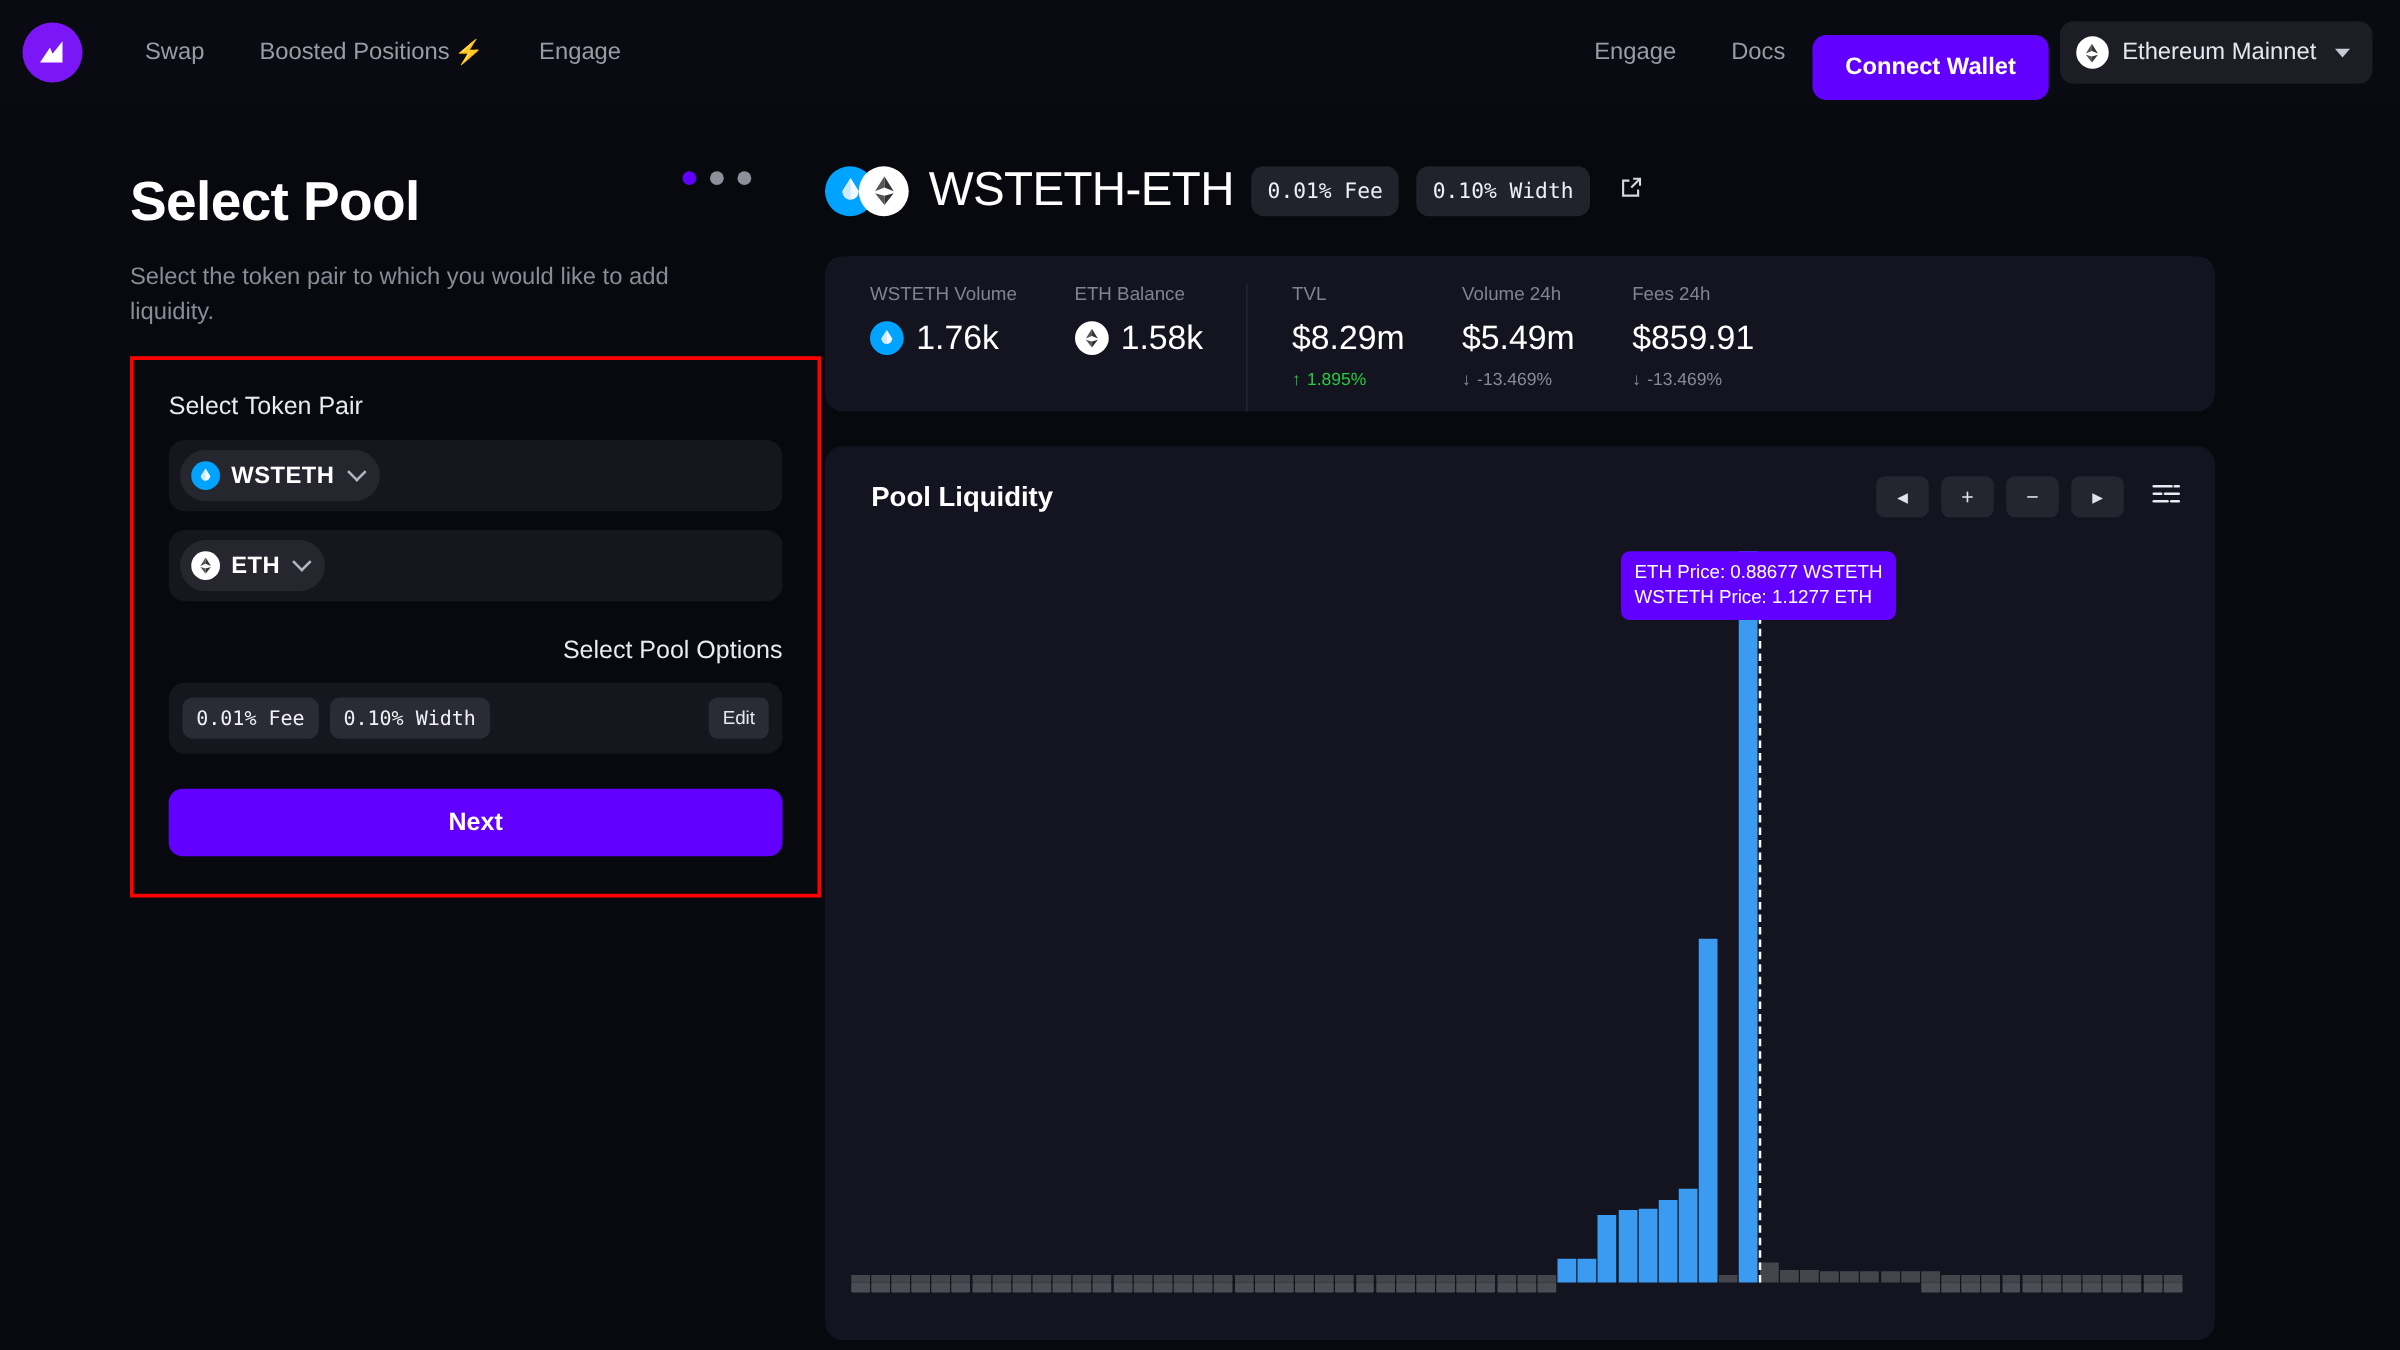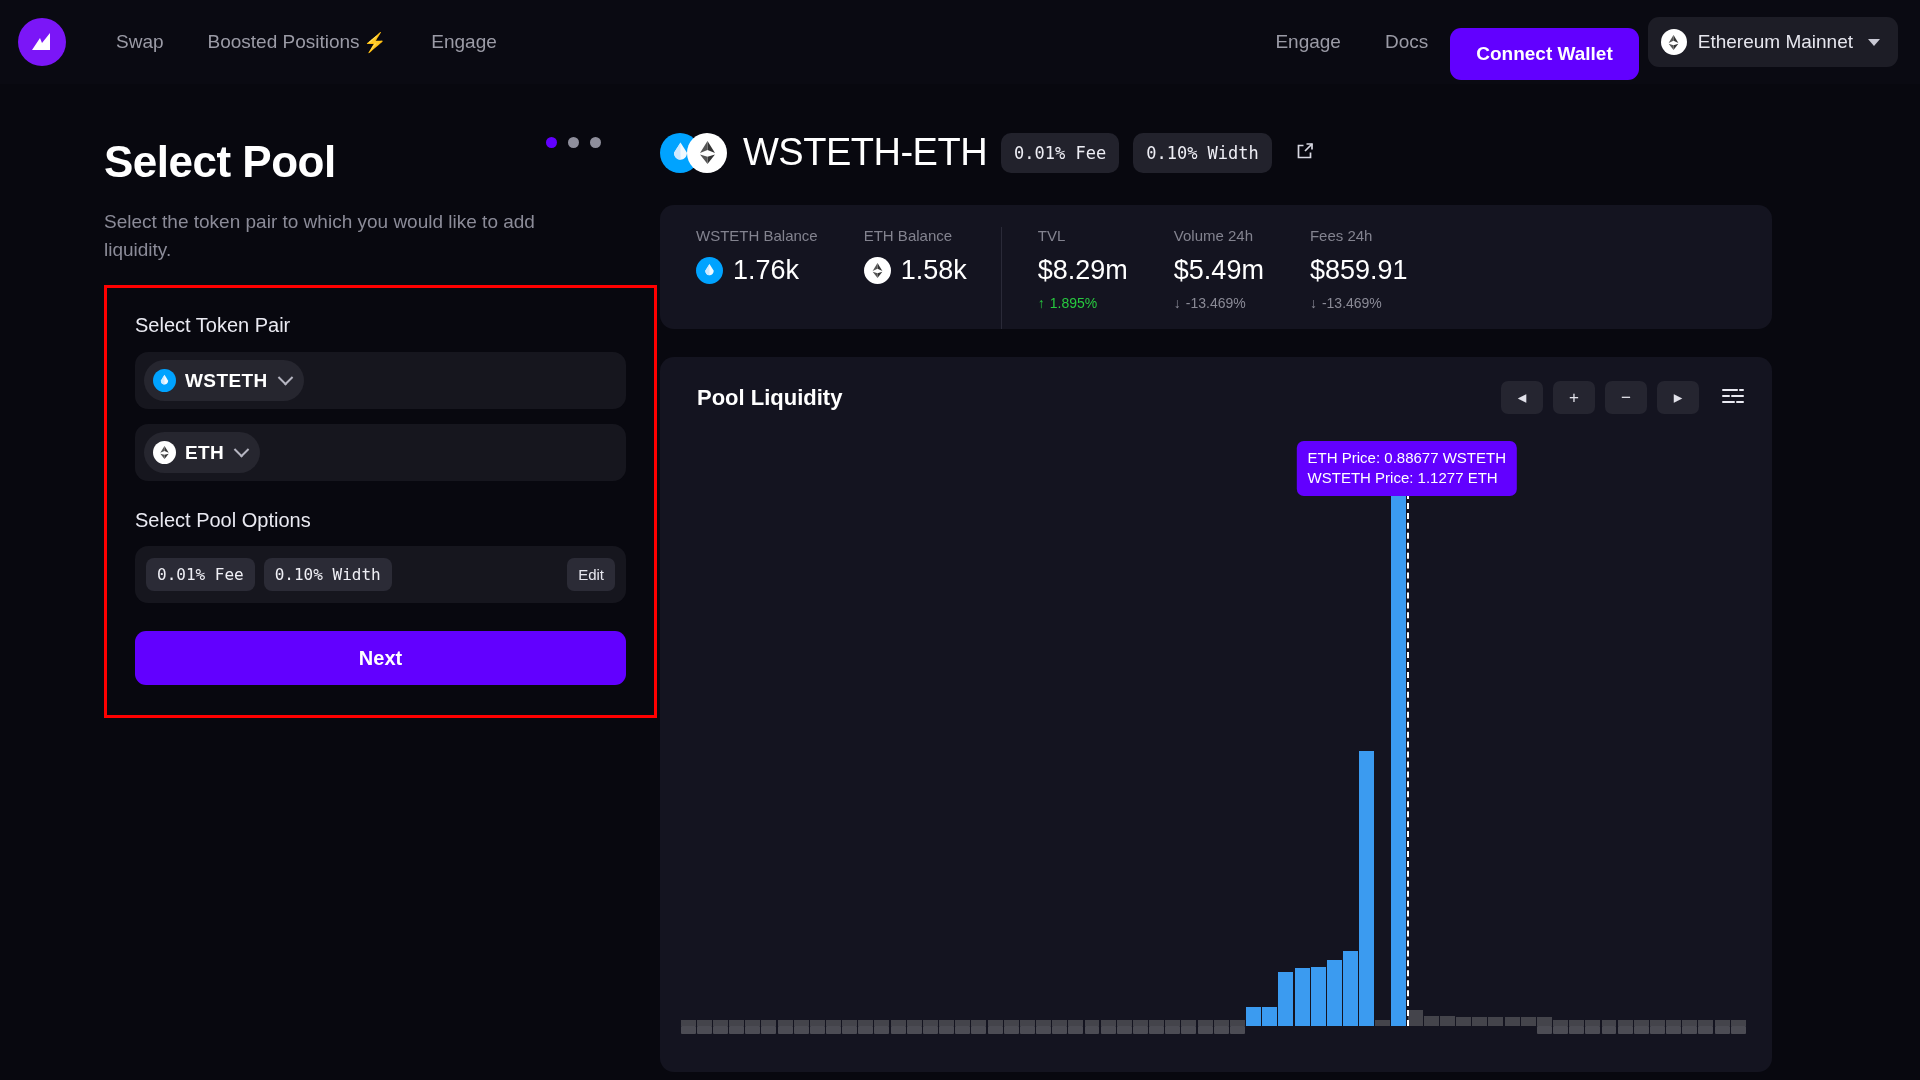--- a/index.html
+++ b/index.html
@@ -74,21 +74,21 @@
   }
   .token-chip {
     background: #26262f; border-radius: 24px; height: 41px;
     display: flex; align-items: center; gap: 9px; padding: 0 13px 0 9px; cursor: pointer;
   }
   .token-chip .sym { color: #ffffff; font-size: 19px; font-weight: bold; letter-spacing: 0.4px; }
   .chev {
     width: 11px; height: 11px; border-right: 2px solid #b6b6c2; border-bottom: 2px solid #b6b6c2;
     transform: rotate(45deg) translate(-2px,-2px); margin-left: 3px;
   }
-  .form-label2 { color: #eaeaf2; font-size: 20px; margin-top: 28px; margin-bottom: 14px; }
+  .form-label2 { color: #eaeaf2; font-size: 20px; margin-top: 28px; margin-bottom: 14px; text-align: right; }
   .options-row {
     background: #16161e; border-radius: 13px; height: 57px;
     display: flex; align-items: center; padding: 0 11px; gap: 9px;
   }
   .pill {
     background: #2b2b36; border-radius: 8px; color: #f0f0f6;
     font-family: "DejaVu Sans Mono", monospace; font-size: 16px;
     padding: 7px 11px; white-space: nowrap;
   }
   .edit-btn {
@@ -283,21 +283,21 @@
         <svg width="22" height="22" viewBox="0 0 22 22" fill="none" stroke="#d8d8e2" stroke-width="1.7">
           <path d="M12.5 4 H18 V9.5"></path>
             <path d="M18 4 L11 11"></path>
           <path d="M16.5 12.5 V17.5 H4.5 V5.5 H9.5"></path>
         </svg>
       </span>
     </div>
 
     <div class="stats-card">
       <div class="stat">
-        <div class="stat-label">WSTETH Balance</div>
+        <div class="stat-label">WSTETH Volume</div>
         <div class="stat-value">
           <span class="tk tk-wst">
             <svg width="15" height="15" viewBox="0 0 16 16">
                 <path d="M8 1 L12.5 8.2 C12.5 11 10.5 13 8 13 C5.5 13 3.5 11 3.5 8.2 Z" fill="#ffffff" opacity="0.95"></path>
                 <path d="M8 1 L3.5 8.2 C3.5 11 5.5 13 8 13 Z" fill="#cfe9ff"></path>
               </svg>
           </span>
           <span>1.76k</span>
         </div>
       </div>

